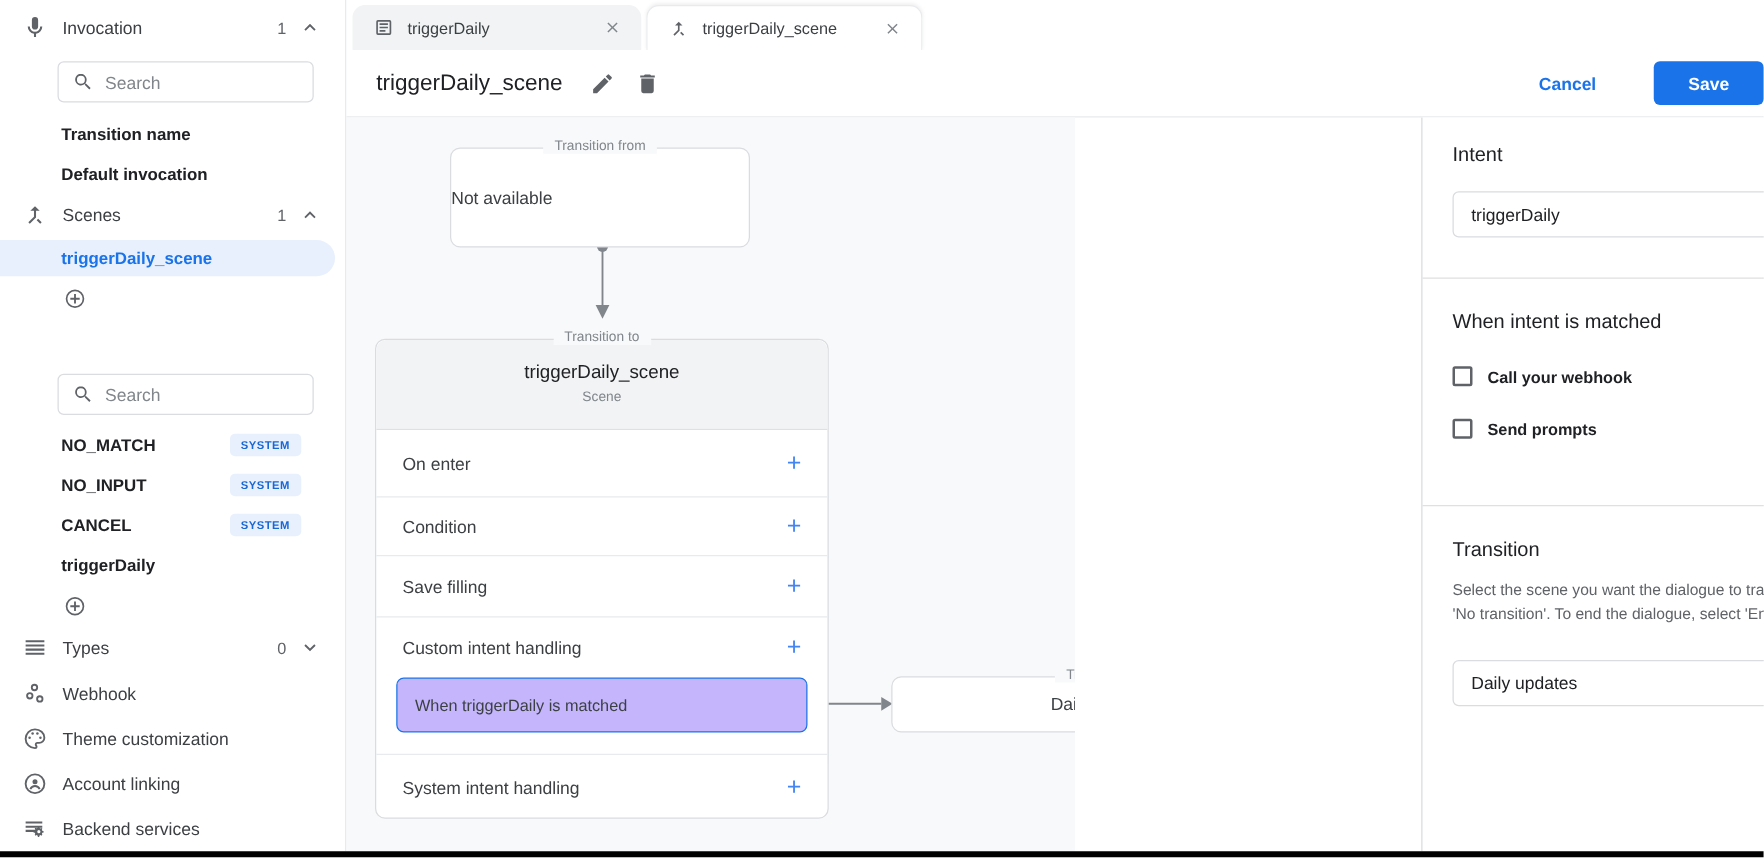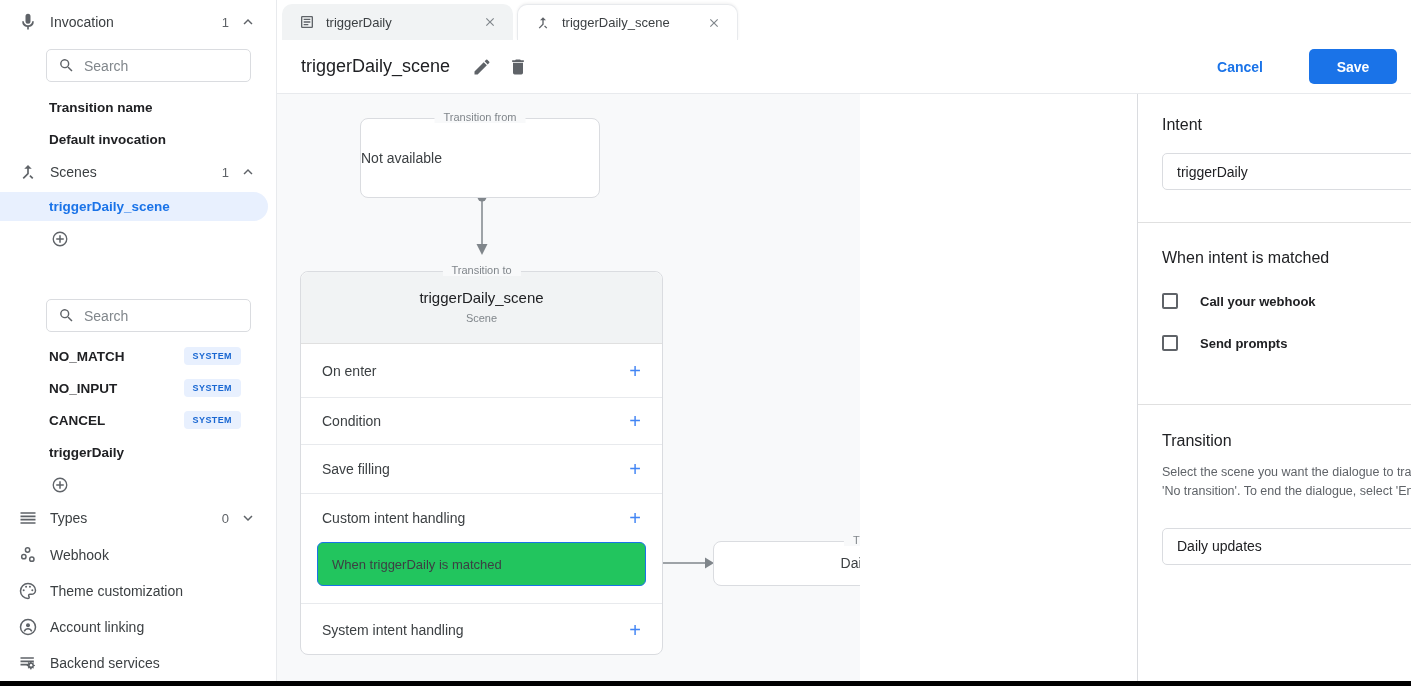--- a/index.html
+++ b/index.html
@@ -61,21 +61,21 @@
   
   #titlebar { position:absolute; left:0; top:40px; width:1134px; height:54px;
               background:#fff; border-bottom:1px solid #e8eaed;
               display:flex; align-items:center; }
   #page-title { margin-left:24px; font-size:18px; color:#202124; }
   .tb-icon { width:20px; height:20px; margin-left:22px; cursor:pointer; }
   #titlebar .spacer { flex:1; }
   #cancel-btn { color:#1a73e8; font-size:14px; font-weight:bold; margin-right:46px;
                 cursor:pointer; background:none; border:none; font-family:inherit; }
   #save-btn { background:#1a73e8; color:#fff; font-size:14px; font-weight:bold;
-              border:none; border-radius:5px; width:88px; height:35px; margin-right:14px;
+              border:none; border-radius:5px; width:88px; height:35px; 
               cursor:pointer; font-family:inherit; }
 
   
   #canvas { position:absolute; left:0; top:94px; width:583px; height:587px;
             background:#f8f9fa; overflow:hidden; }
   .node { position:absolute; background:#fff; border:1px solid #dadce0; border-radius:8px; }
   .legend { position:absolute; top:-8px; left:50%; transform:translateX(-50%);
             background:#f8f9fa; padding:0 9px; font-size:11px; color:#80868b;
             white-space:nowrap; }
   #from-box { left:83px; top:24px; width:240px; height:80px;
@@ -89,21 +89,21 @@
   #scene-header .sh-title { font-size:15px; color:#202124; }
   #scene-header .sh-sub { font-size:11px; color:#80868b; margin-top:6px; }
   .srow { display:flex; align-items:center; padding:0 21px; border-bottom:1px solid #e8eaed; }
   .srow .rlabel { font-size:14px; color:#3c4043; flex:1; }
   .srow .add { color:#4285f4; font-size:20px; font-weight:300; cursor:pointer; line-height:1; }
   #row-onenter { height:54px; }
   #row-condition { height:47px; }
   #row-slot { height:49px; }
   #sec-custom { height:110px; border-bottom:1px solid #e8eaed; }
   #sec-custom .srow { border-bottom:none; height:48px; }
-  #matched-item { margin:0 16px; height:44px; background:#22c55e;
+  #matched-item { margin:0 16px; height:44px; background:#c4b5fd;
                   border:1.5px solid #1a73e8; border-radius:6px;
                   display:flex; align-items:center; cursor:pointer; }
   #matched-item span { margin-left:14px; font-size:13px; color:#3c4043; }
   #row-system { height:52px; border-bottom:none; }
 
   #target-node { left:436px; top:447px; width:340px; height:45px; text-align:center; }
   #target-node .nb-text { font-size:14px; color:#3c4043; line-height:43px; }
 
   
   #panel { position:absolute; left:860px; top:94px; width:551px; height:587px;
@@ -111,21 +111,21 @@
   .psection { position:relative; padding:0 24px; }
   .ph { font-size:16px; color:#202124; font-weight:400; }
   .selectbox { height:37px; border:1px solid #dadce0; border-radius:5px;
                display:flex; align-items:center; padding:0 14px; cursor:pointer;
                background:#fff; }
   .selectbox .sval { font-size:14px; color:#202124; flex:1; }
   .pdivider { border-top:1px solid #e0e0e0; }
   .chk-row { display:flex; align-items:center; margin-top:26px; }
   .chk { width:16px; height:16px; border:2px solid #5f6368; border-radius:2px;
          cursor:pointer; background:#fff; }
-  .chk-label { margin-left:22px; font-size:13px; font-weight:bold; color:#202124; }
+  .chk-label { margin-left:12px; font-size:13px; font-weight:bold; color:#202124; }
   #transition-desc { font-size:12.5px; color:#5f6368; line-height:1.55;
                      margin-top:13px; max-width:515px; }
 
   #bottom-bar { position:absolute; left:0; bottom:0; width:1411px; height:5px;
                 background:#000; z-index:20; }
 </style>
 </head>
 <body>
 
 <div id="sidebar">

